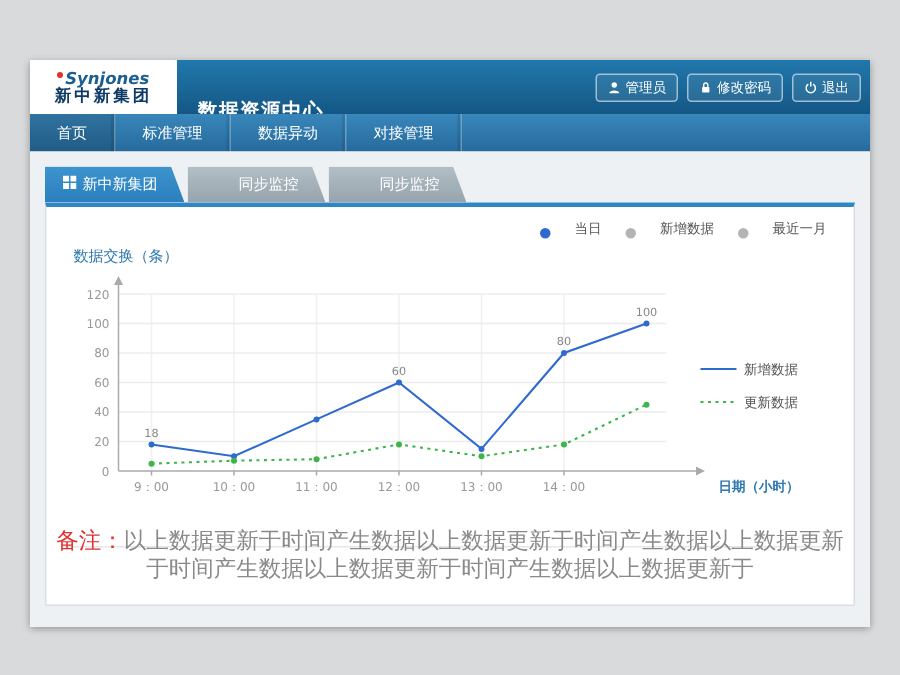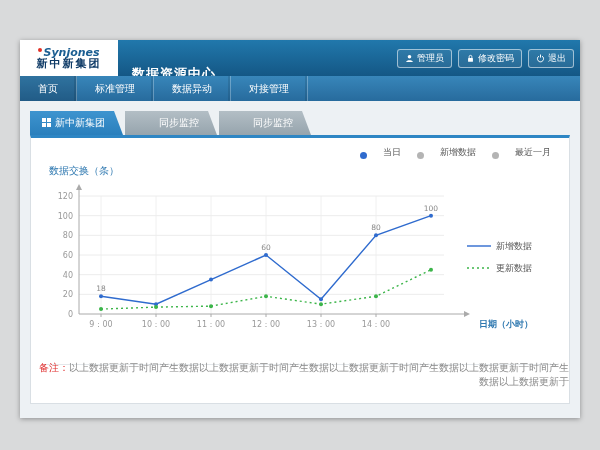--- a/index.html
+++ b/index.html
@@ -60,21 +60,21 @@
     position:absolute;top:34px;left:10px;right:10px;bottom:14px;
     background:#fff;border:1px solid #d9dfe4;border-top:3px solid #2e86c4;box-sizing:border-box;
   }
   
   .period-legend{position:absolute;top:8px;right:18px;display:flex;gap:16px;}
   .pl-item{display:flex;align-items:flex-end;gap:16px;font-size:9px;color:#555;cursor:pointer;}
   .pl-dot{width:7px;height:7px;border-radius:50%;}
   .y-title{position:absolute;top:26px;left:18px;color:#2e78b0;font-size:10px;font-weight:normal;}
   .chart-wrap{position:absolute;top:44px;left:8px;}
   .divider{position:absolute;left:12px;right:12px;bottom:38px;border-top:1px solid #e4e8eb;}
-  .remark{position:absolute;left:0;right:0;bottom:14px;text-align:right;font-size:10px;color:#8a8a8a;}
+  .remark{position:absolute;left:0;right:0;bottom:14px;text-align:center;font-size:15px;color:#8a8a8a;}
   .remark .red{color:#e03131;}
 </style>
 </head>
 <body>
 
 <div class="window">
 
   <div class="header">
     <div class="logo">
       <div class="logo-brand">

